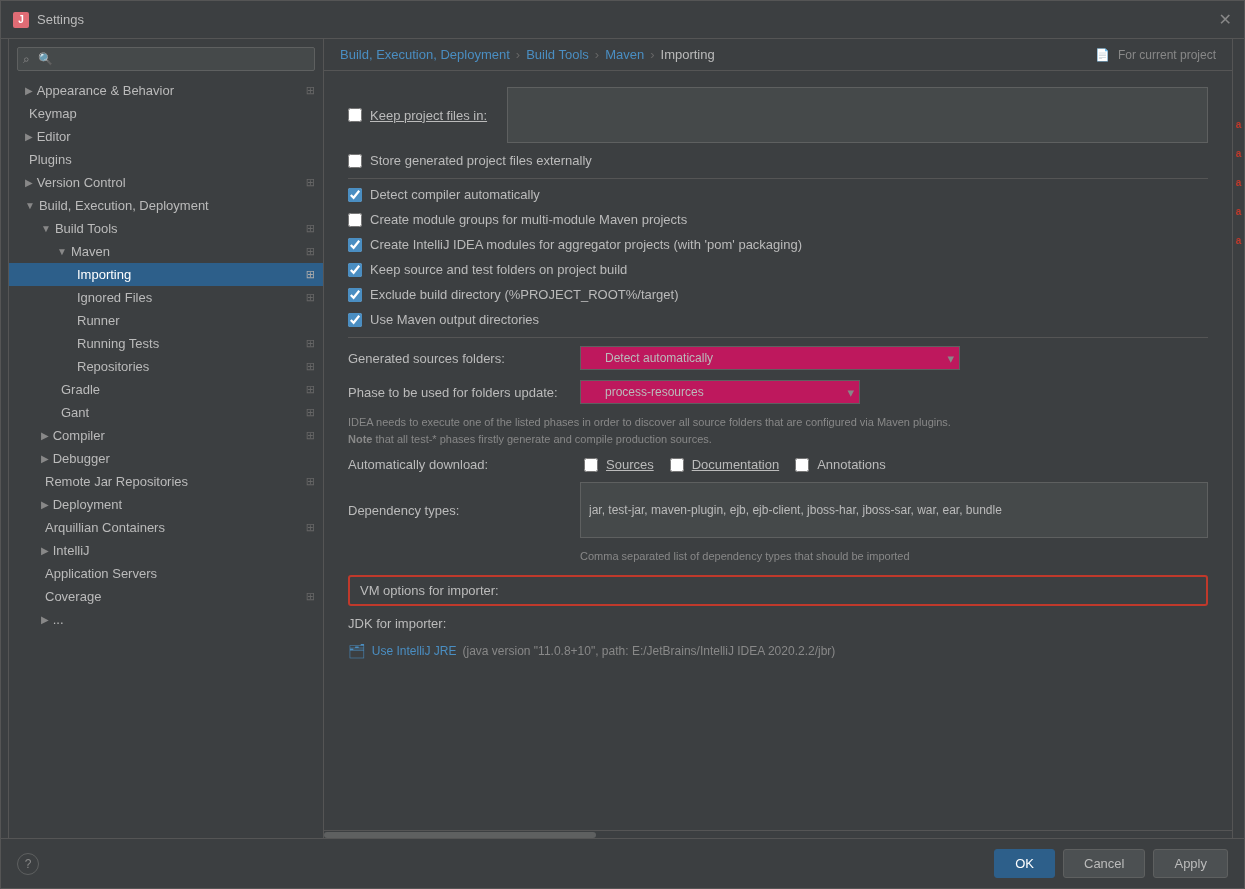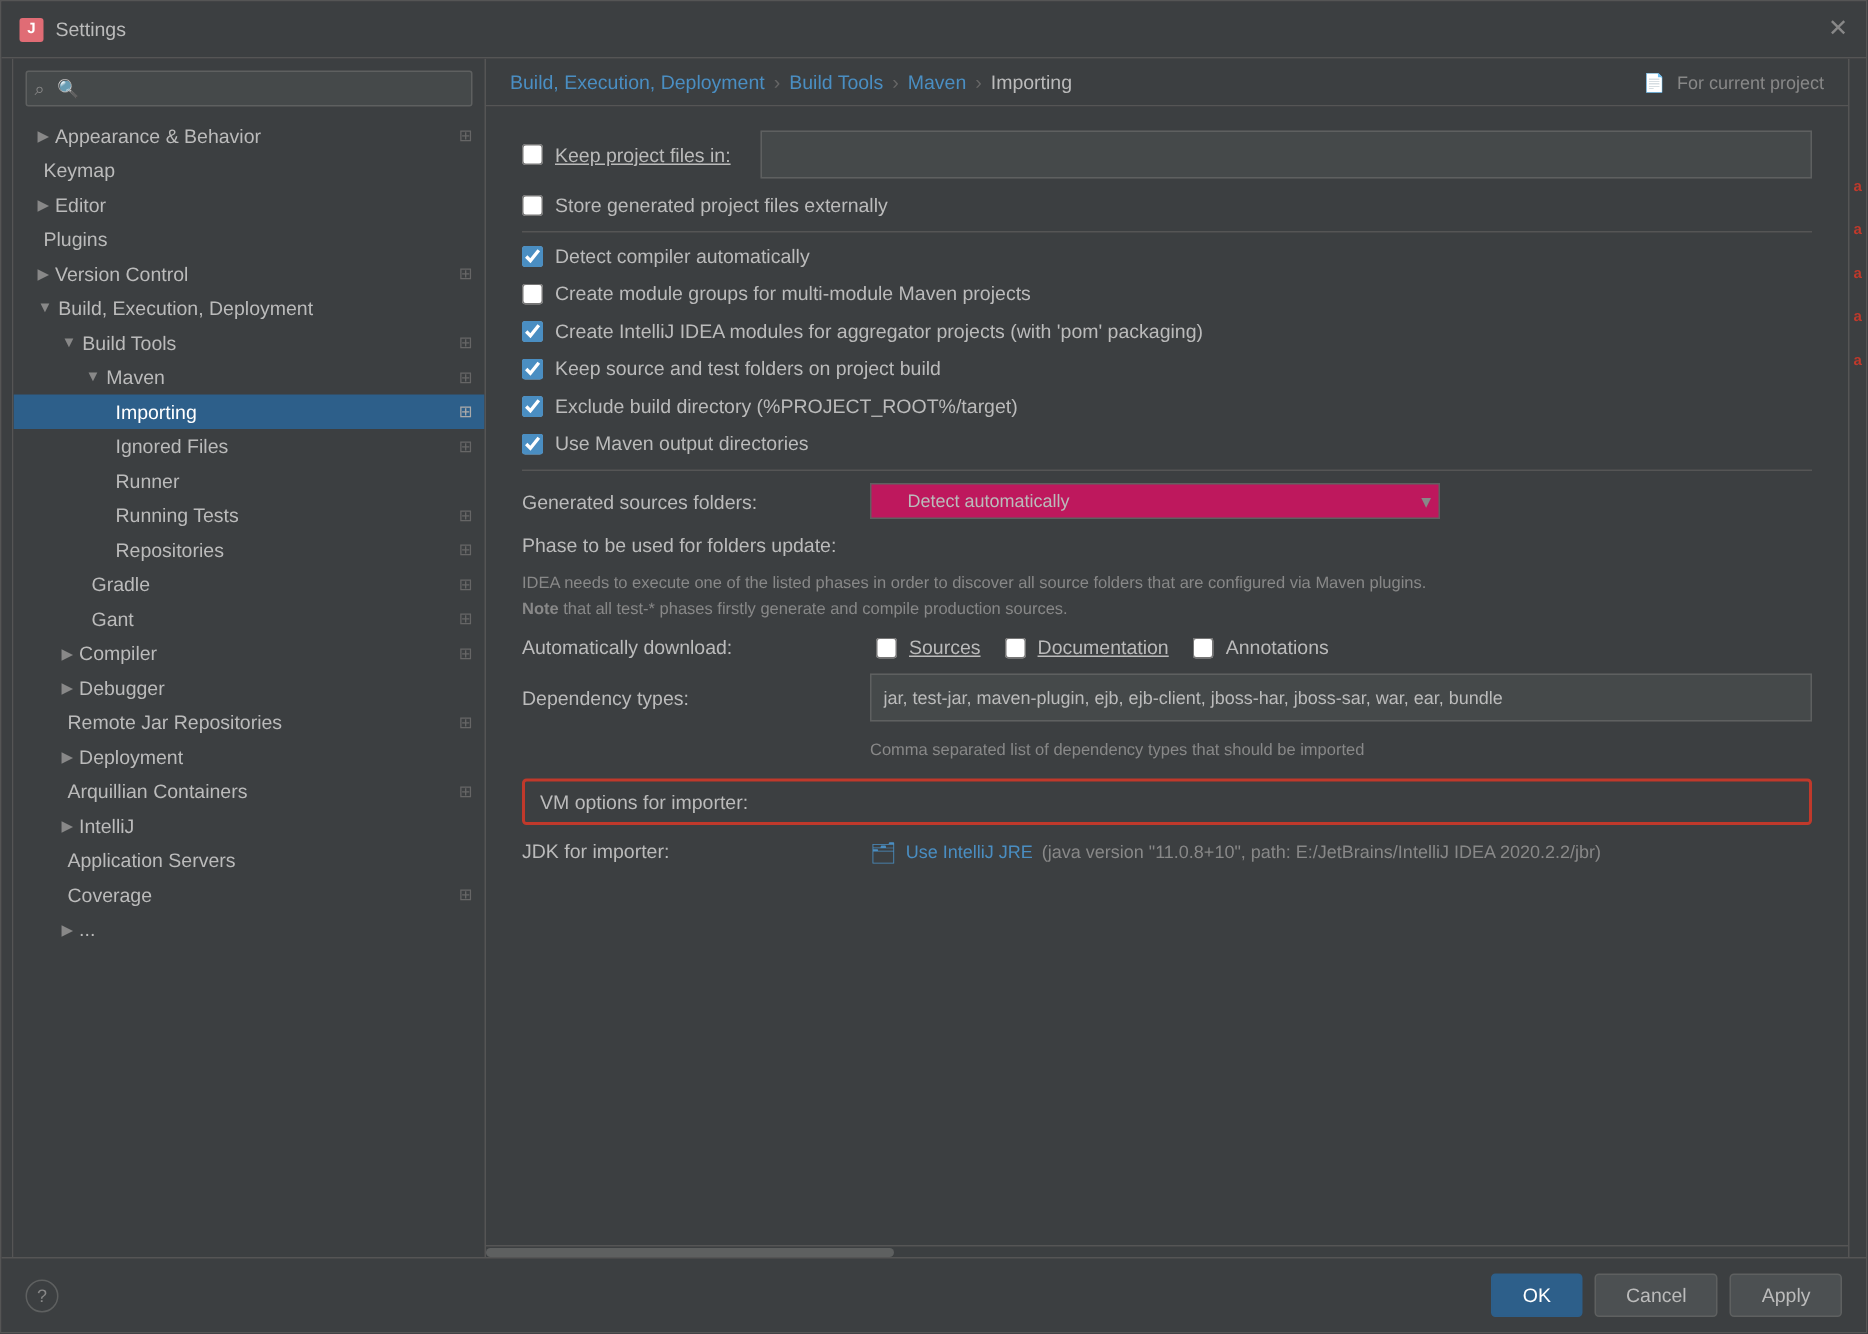--- a/index.html
+++ b/index.html
@@ -162,21 +162,21 @@
     .field-label {
       color: #bbbbbb;
       font-size: 13px;
       min-width: 220px;
       flex-shrink: 0;
     }
     .field-input {
       background: #45494a;
       border: 1px solid #5e6060;
       color: #bbbbbb;
-      padding: 8px 8px;
+      padding: 20px 8px;
       font-size: 12px;
       outline: none;
       flex: 1;
       min-width: 0;
     }
     .select-box {
       background: #be185d;
       border: 1px solid #5e6060;
       color: #bbbbbb;
       padding: 4px 24px 4px 24px;
@@ -242,20 +242,21 @@
       color: #bbbbbb;
       padding: 4px 8px;
       font-size: 12px;
       outline: none;
       flex: 1;
     }
     .jdk-row {
       display: flex;
       margin-bottom: 10px;
       gap: 12px;
+      flex-direction: column;
     }
     .jdk-value {
       color: #bbbbbb;
       font-size: 12px;
       display: flex;
       align-items: center;
       gap: 6px;
     }
     .jdk-value .jdk-icon {
       color: #4a8ec2;
@@ -568,20 +569,27 @@
             <select class="select-box" style="min-width:380px;">
               <option>Detect automatically</option>
               <option>Sources root</option>
               <option>Generated sources root</option>
             </select>
           </div>
         </div>
 
         <div class="field-row">
           <span class="field-label">Phase to be used for folders update:</span>
+          <div class="select-wrapper">
+            <select class="select-box" style="min-width:280px;">
+              <option>process-resources</option>
+              <option>generate-sources</option>
+              <option>process-sources</option>
+            </select>
+          </div>
         </div>
 
         <div class="info-text">
           <span>IDEA needs to execute one of the listed phases in order to discover all source folders that are configured via Maven plugins.</span><br>
           <b>Note</b>
           <span> that all test-* phases firstly generate and compile production sources.</span>
         </div>
 
         <div class="auto-dl-row">
           <span class="auto-dl-label">Automatically download:</span>

